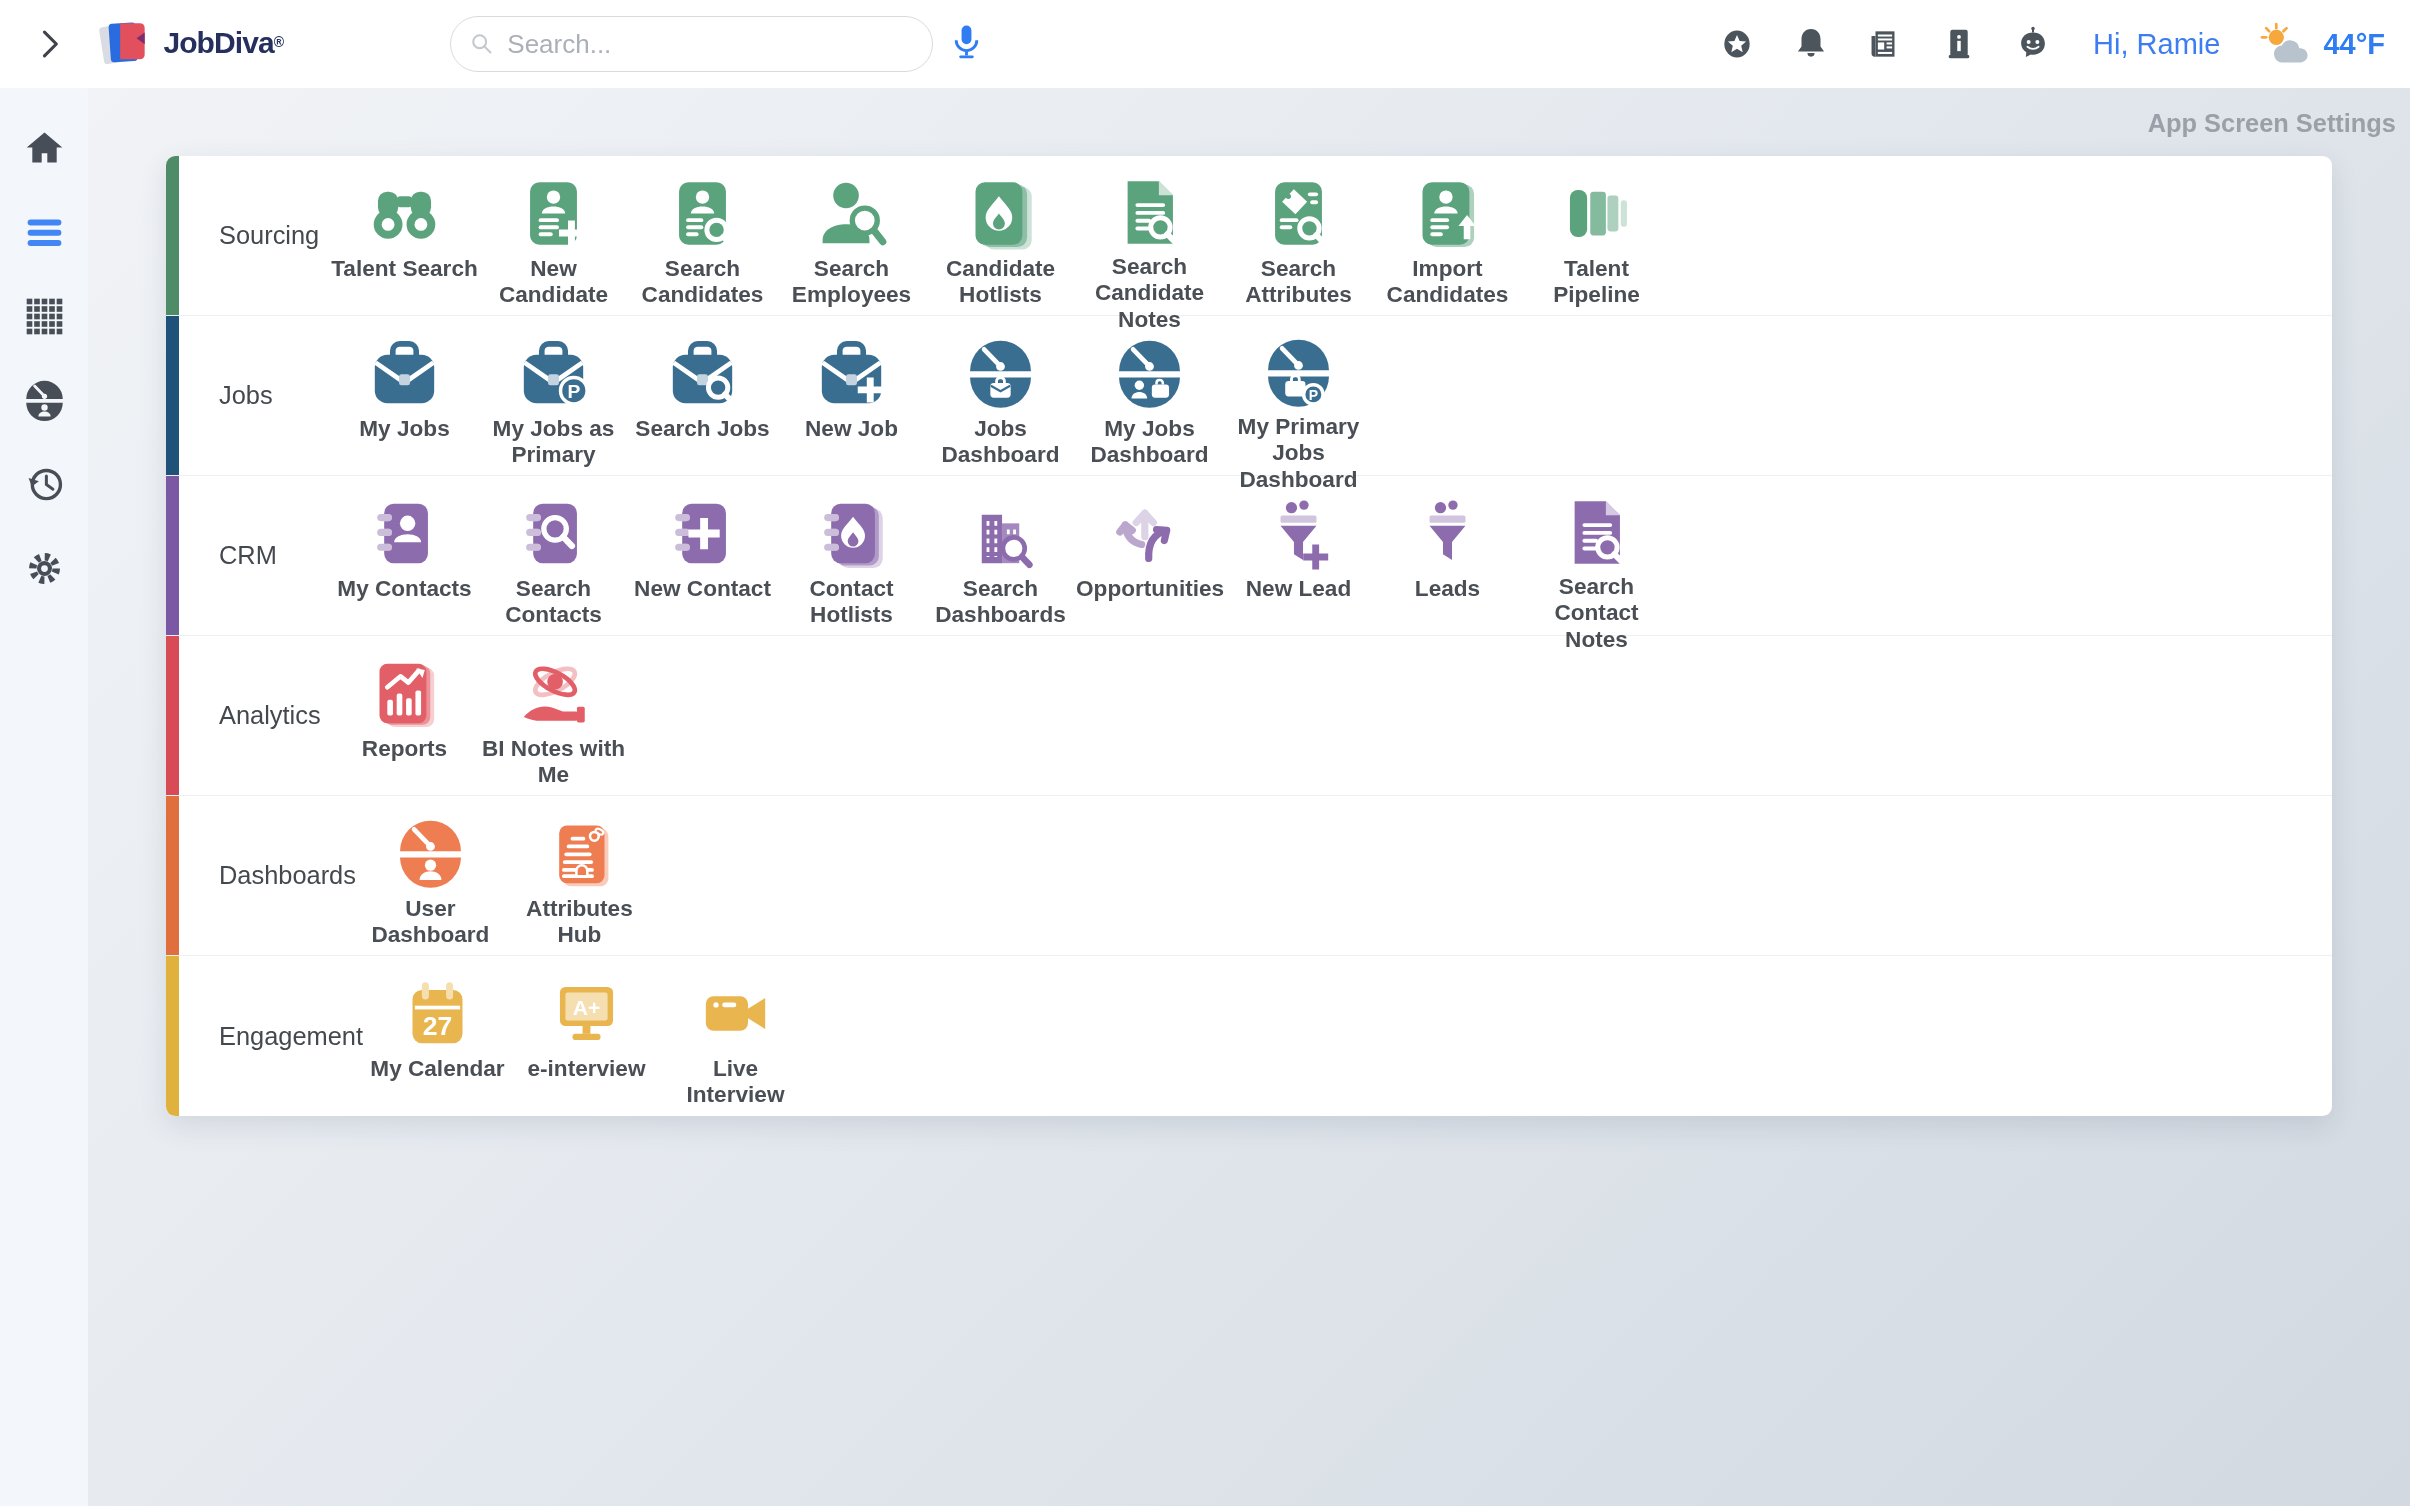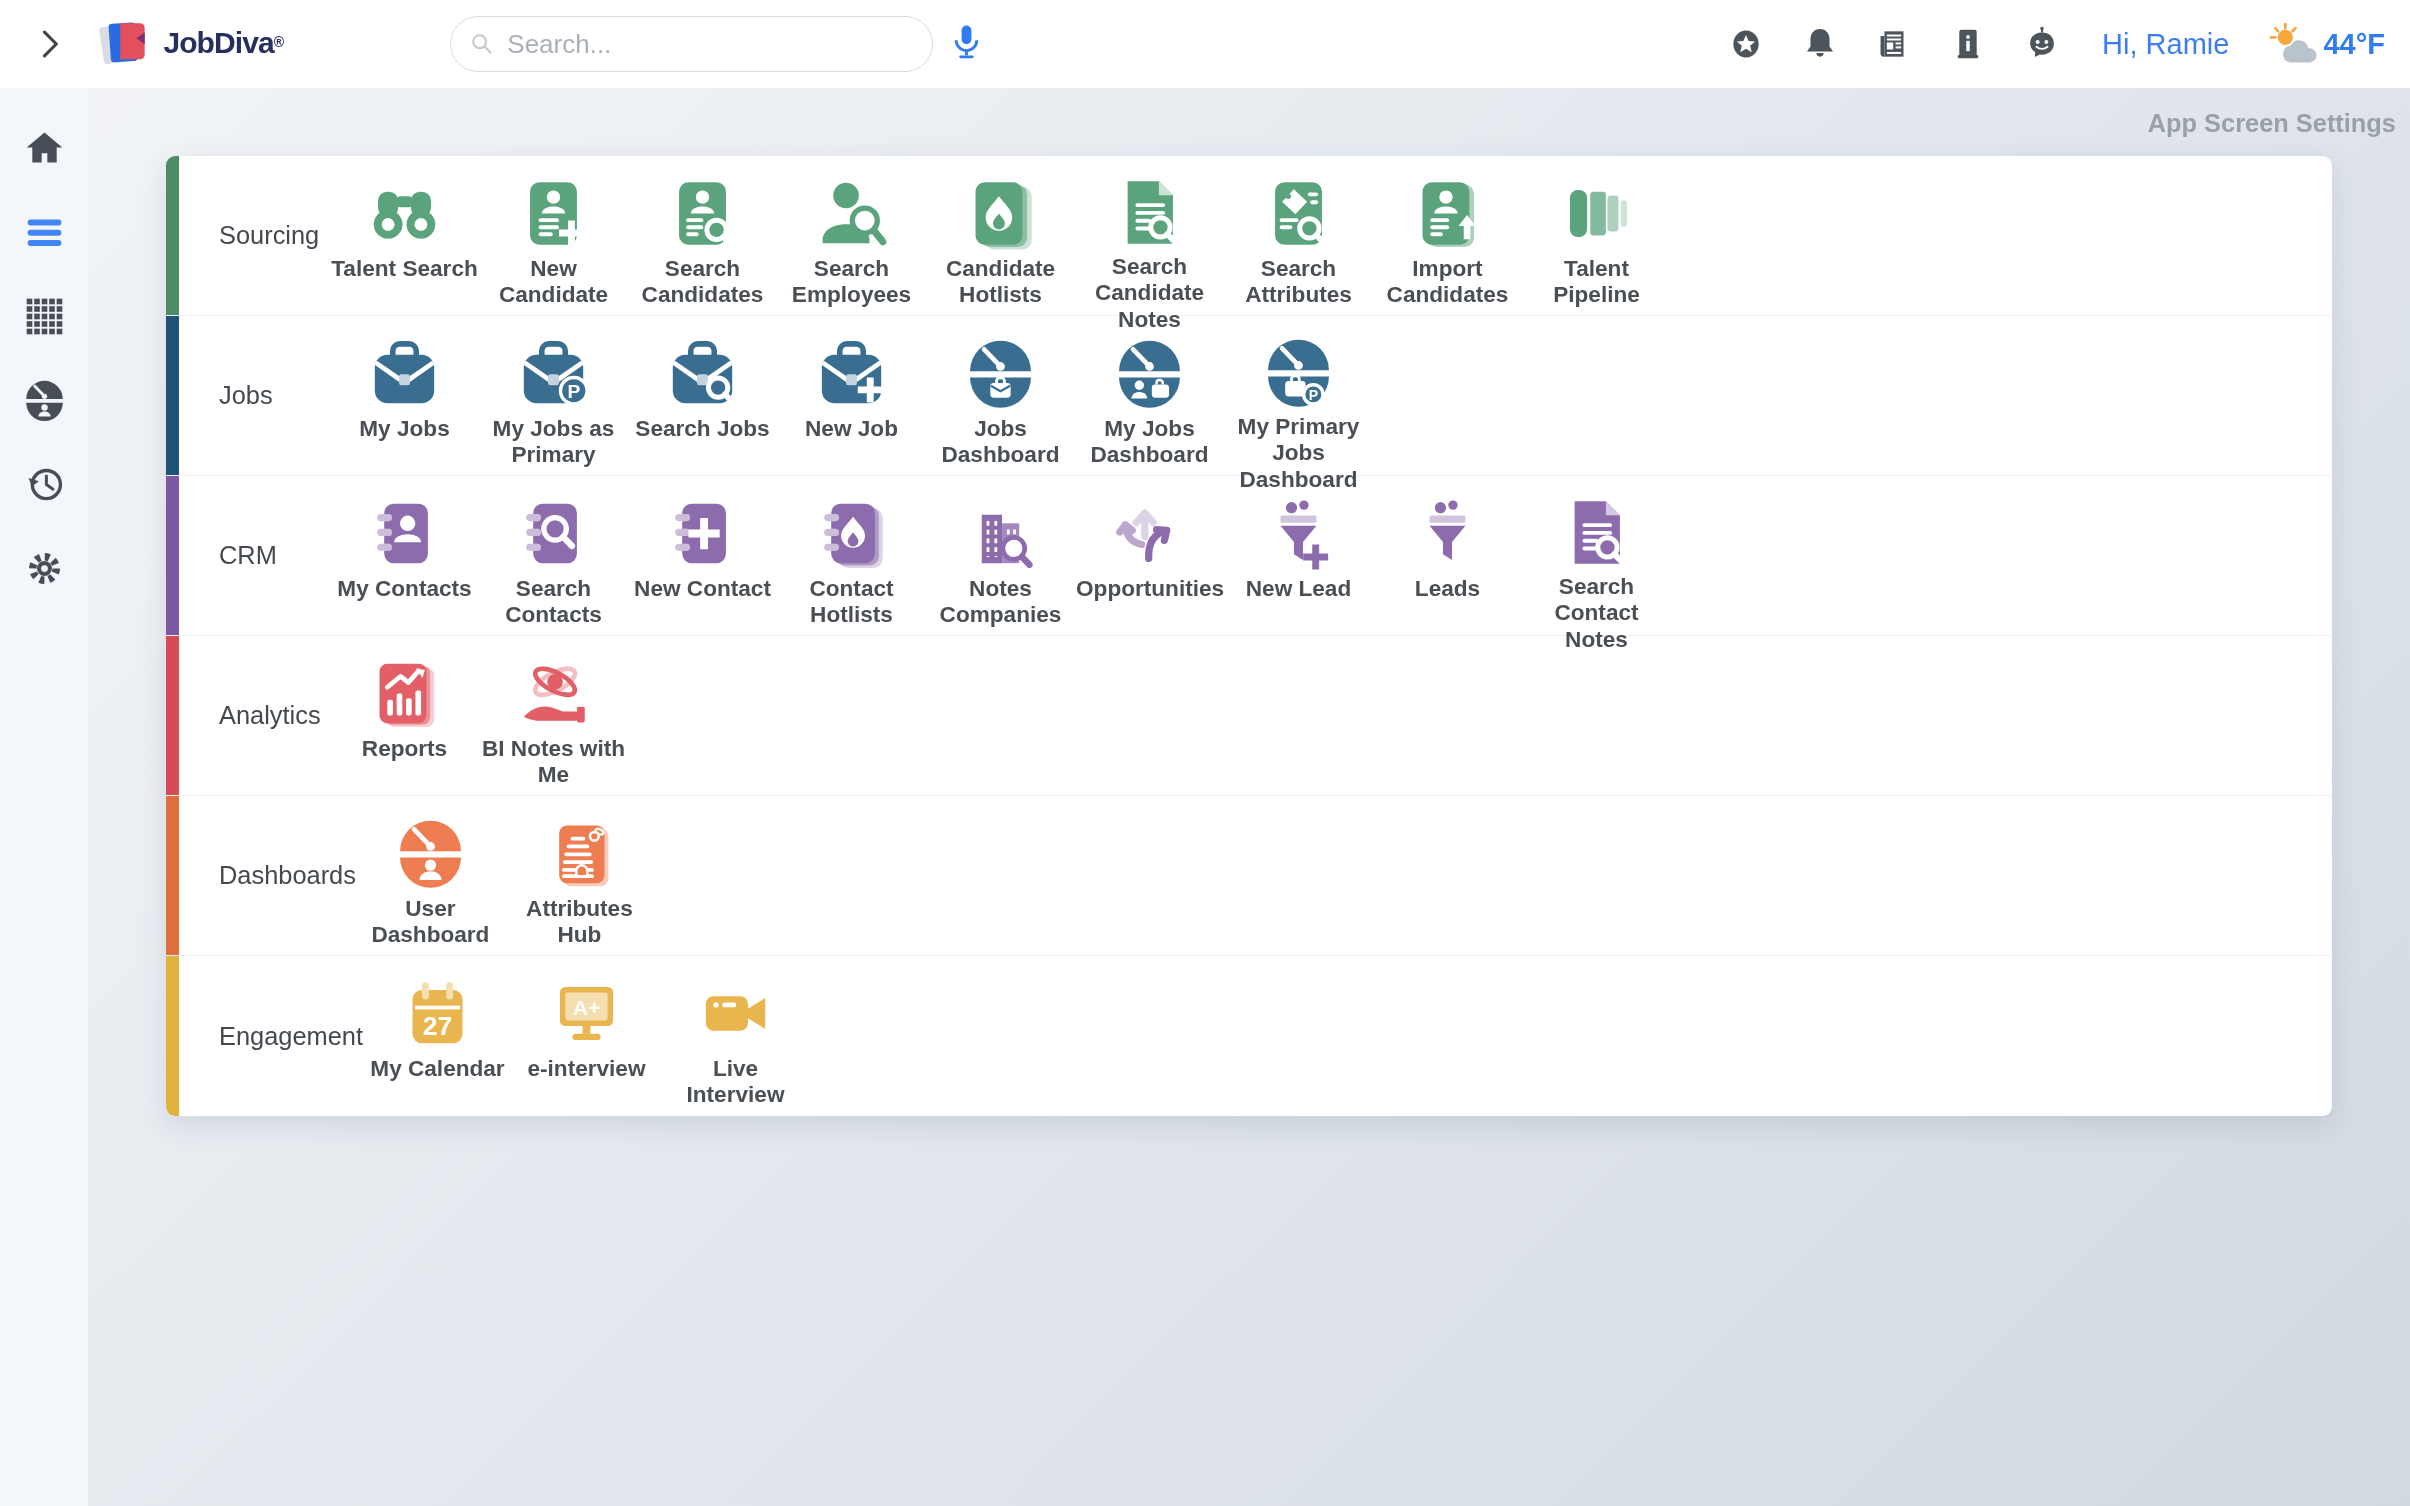--- a/index.html
+++ b/index.html
@@ -21,21 +21,21 @@
   .search-wrap svg { flex:0 0 28px; }
   .search-input { border:none; outline:none; flex:1; margin-left:11.3px; font-size:26px;
     color:#4a4f55; background:transparent; font-family:inherit; }
   .search-input::placeholder { color:#abb0b8; }
   .mic-btn { position:absolute; left:945px; top:21px; width:43px; height:43px; cursor:pointer; }
   .top-right { position:absolute; right:26px; top:0; height:88px; display:flex; align-items:center; }
   .action-icon { width:38px; height:38px; margin-left:36px; cursor:pointer; }
   .greeting { margin-left:41px; font-size:29px; font-weight:normal; color:#3d7df2; cursor:pointer; }
   .weather { display:flex; align-items:center; margin-left:38px; }
   .weather svg { width:55px; height:49px; }
-  .temperature { font-size:29px; font-weight:bold; color:#2f7cf3; margin-left:1px; }
+  .temperature { font-size:29px; font-weight:bold; color:#2f7cf3; margin-left:10px; }
 
   
   .app-body { flex:1; display:flex; min-height:0; }
   .sidebar { flex:0 0 88px; background:#f3f6fa; padding-top:38px;
     display:flex; flex-direction:column; align-items:center; gap:39px; }
   .side-item { width:45px; height:45px; cursor:pointer; }
   .main { flex:1; position:relative;
     background:linear-gradient(135deg,#f1f3f6 0%,#e9edf2 30%,#d2d9e1 100%); }
   .settings-link { position:absolute; top:21px; right:15px; font-size:25.4px; font-weight:bold;
     color:#9aa0a8; cursor:pointer; }
@@ -511,21 +511,21 @@
                   <g stroke="#fff" stroke-width="1.8" stroke-dasharray="3 2.6">
                     <line x1="16" y1="16" x2="16" y2="39"></line>
                     <line x1="21" y1="16" x2="21" y2="39"></line>
                     <line x1="29" y1="21.5" x2="29" y2="39"></line>
                     <line x1="33" y1="21.5" x2="33" y2="39"></line>
                   </g>
                   <circle cx="32.5" cy="33.5" r="7" fill="#fff" stroke="#8d6cae" stroke-width="3"></circle>
                   <line x1="37.8" y1="39" x2="42.5" y2="44" stroke="#8d6cae" stroke-width="4.2" stroke-linecap="round"></line>
                 </svg>
               </div>
-              <div class="item-label">Notes Companies</div>
+              <div class="item-label">Search Dashboards</div>
             </div>
             <div class="app-item">
               <div class="icon-box">
                 <svg viewBox="0 0 48 48" width="75" height="75">
                   <g fill="none" stroke="#8d6cae" stroke-width="4.6" stroke-linecap="round" stroke-linejoin="round">
                     <path d="M21 26V11m0 0l-5.5 6m5.5-6l5.5 6" opacity="0.3"></path>
                     <path d="M19 31c-7-1.5-10-6-10.5-12.5m0 0l-3.5 4.5m3.5-4.5l4.5 3.5" opacity="0.6"></path>
                     <path d="M23.5 40c-.5-10 3.5-16 11.5-18m0 0l-6.5-.5m6.5.5l-1.5 6.5"></path>
                   </g>
                 </svg>

